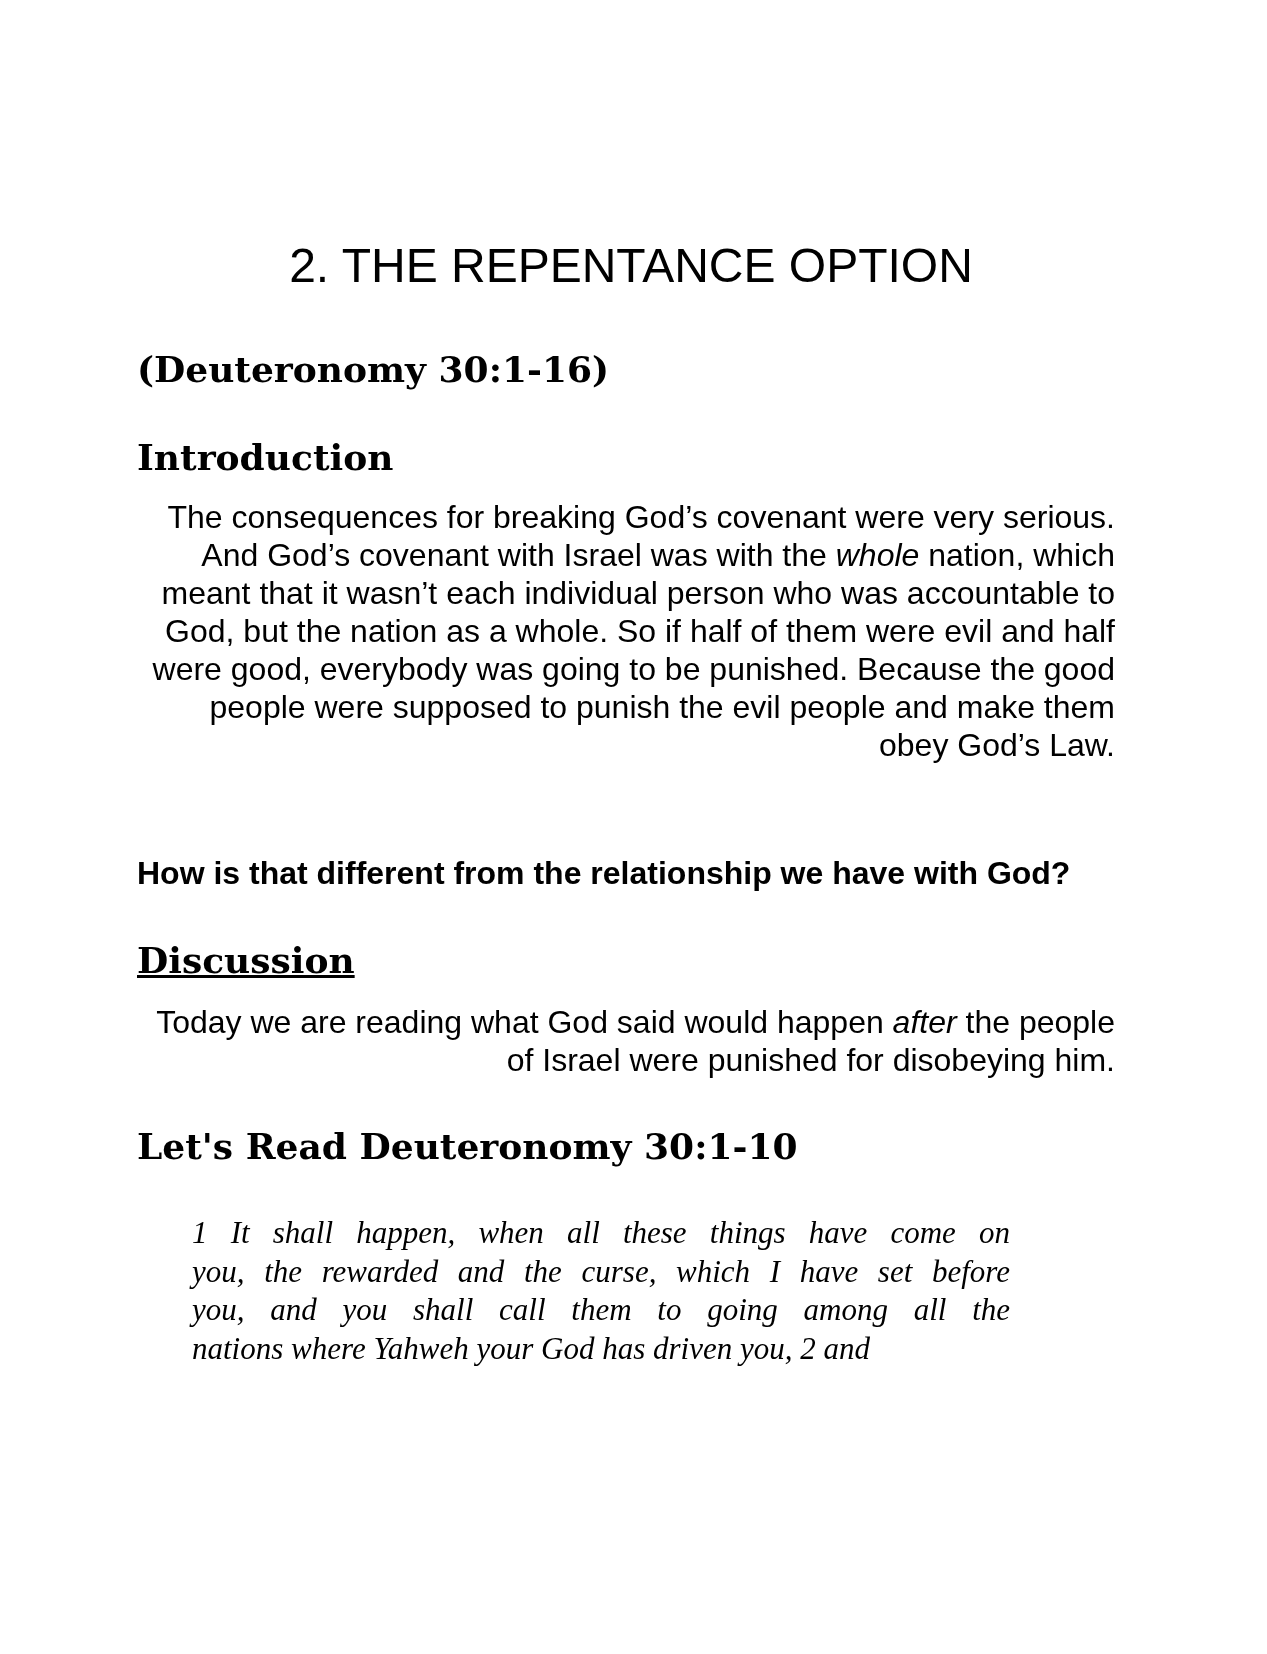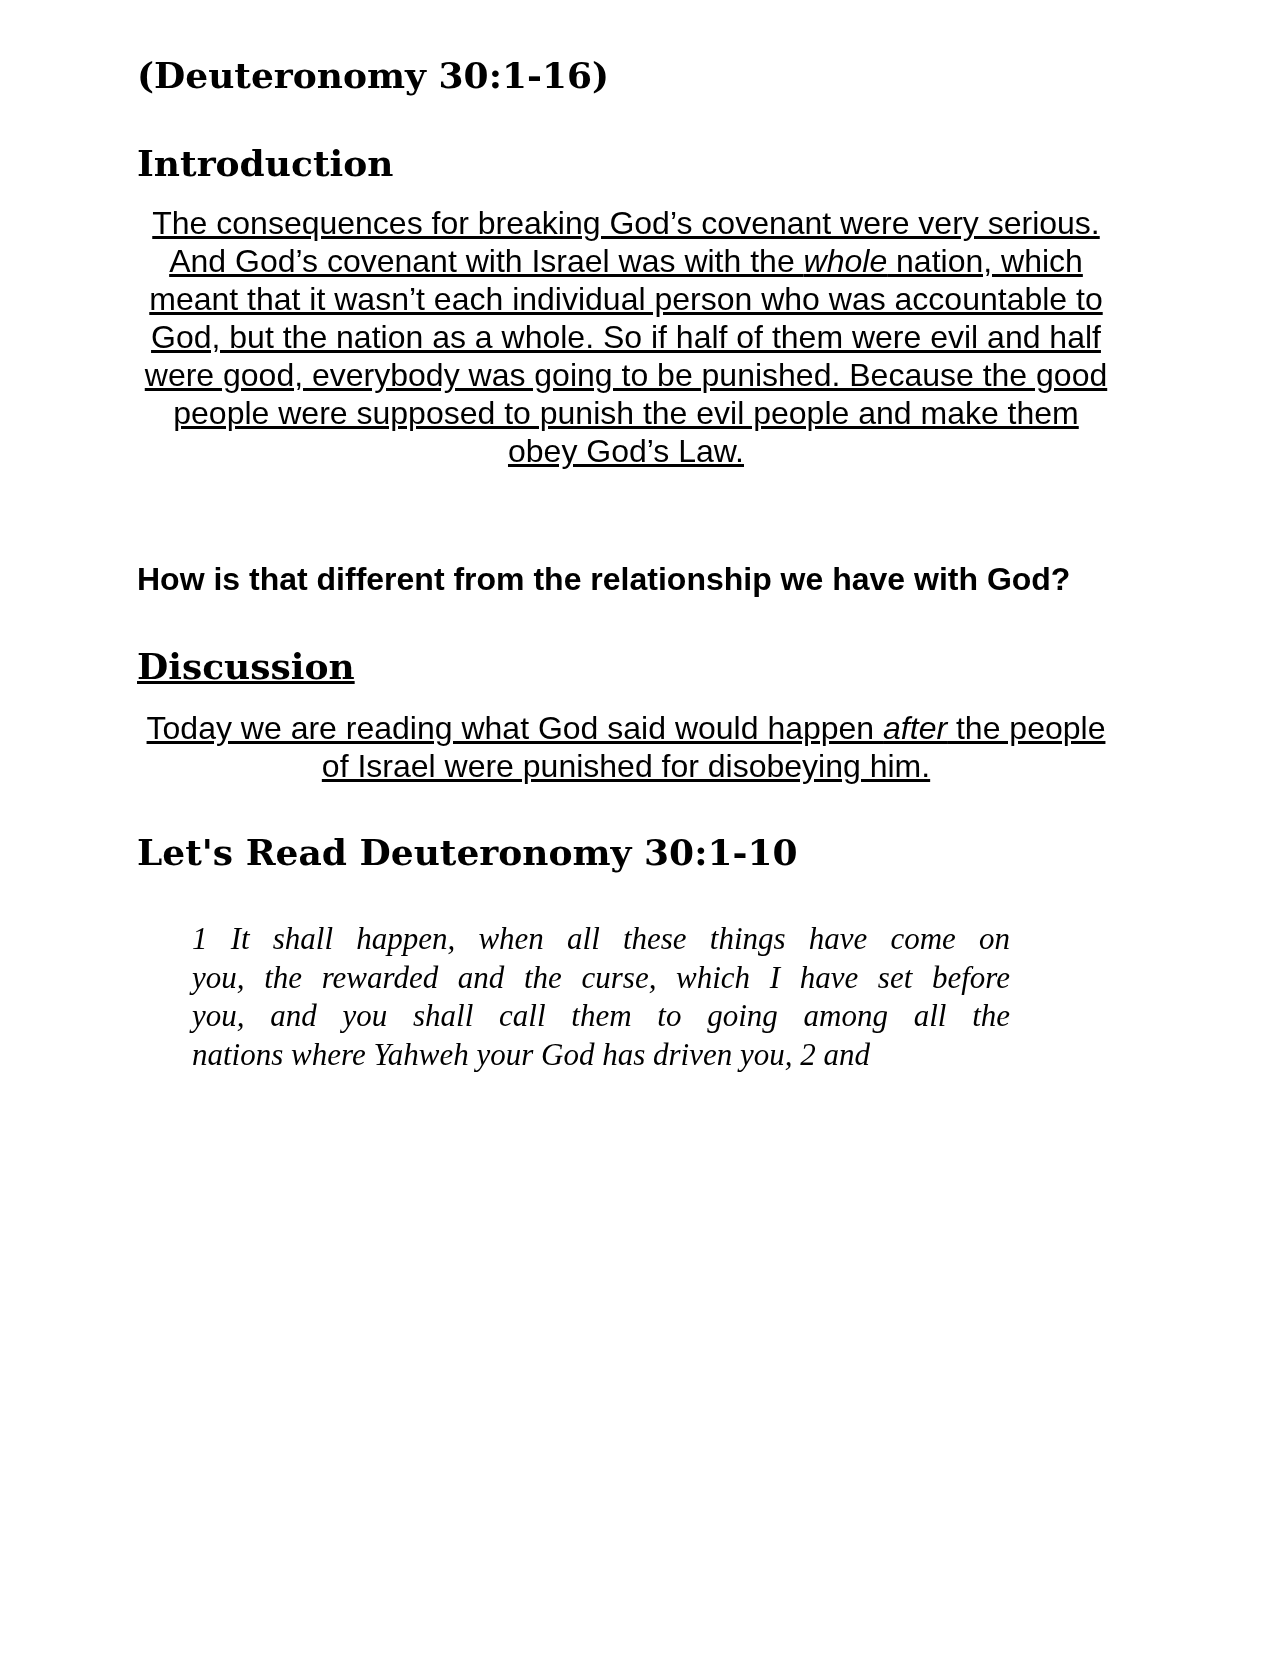--- a/index.html
+++ b/index.html
@@ -33,22 +33,21 @@
     margin: 0;
   }
   .scripture-ref { margin-top: 53px; }
   .h-introduction { margin-top: 43px; }
   .h-discussion { margin-top: 46px; text-decoration: underline; }
   .h-reading { margin-top: 45px; }
   .body-par {
     font-size: 32px;
     line-height: 38px;
     margin: 18px 10px 0 0;
-    text-align: center;
-    text-decoration: underline;
+    text-align: right;
   }
   .question {
     font-size: 32px;
     line-height: 38px;
     font-weight: 700;
     margin: 90px 0 0 0;
   }
   .answer {
     font-size: 32px;
     line-height: 38px;
@@ -70,20 +69,21 @@
   }
   .verse-line:last-child {
     text-align-last: left;
   }
 </style>
 </head>
 <body>
 
 <div class="page">
 
+  <h1 class="doc-title">2. THE REPENTANCE OPTION</h1>
 
   <h2 class="heading scripture-ref">(Deuteronomy 30:1-16)</h2>
 
   <h2 class="heading h-introduction">Introduction</h2>
 
   <p class="body-par"><span>The consequences for breaking God’s covenant were very serious. And God’s covenant with Israel was with the </span><span style="font-style: italic;">whole</span><span> nation, which meant that it wasn’t each individual person who was accountable to God, but the nation as a whole. So if half of them were evil and half were good, everybody was going to be punished. Because the good people were supposed to punish the evil people and make them obey God’s Law.</span></p>
 
   <p class="question">How is that different from the relationship we have with God?</p>
 
 

